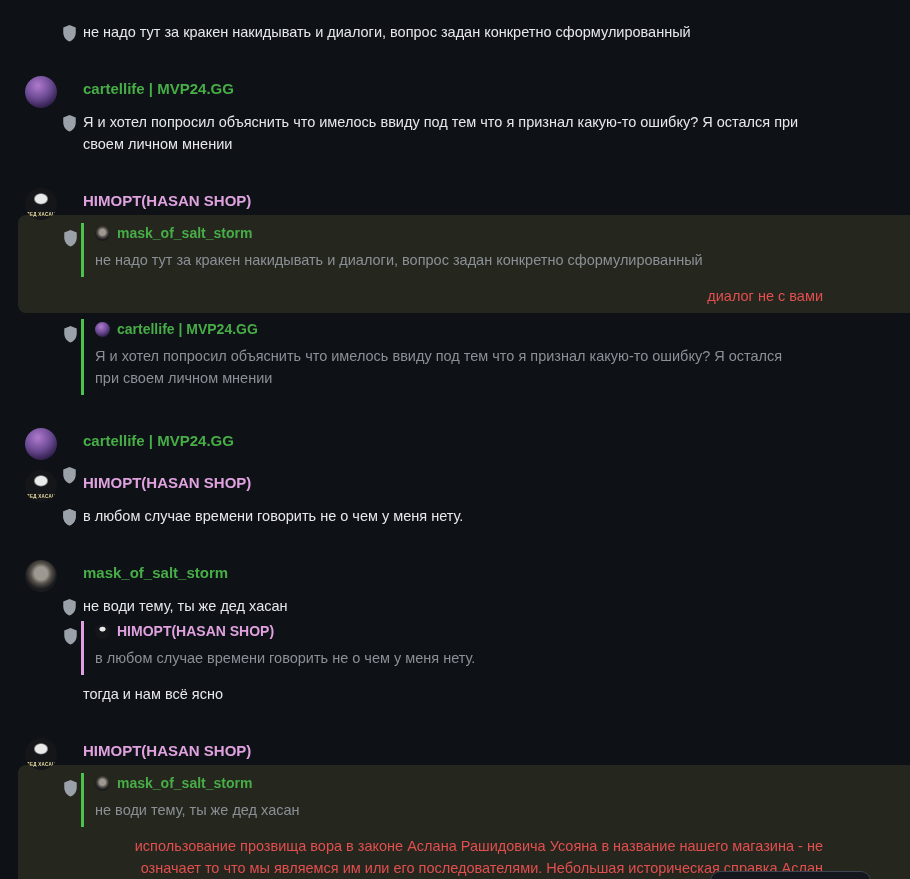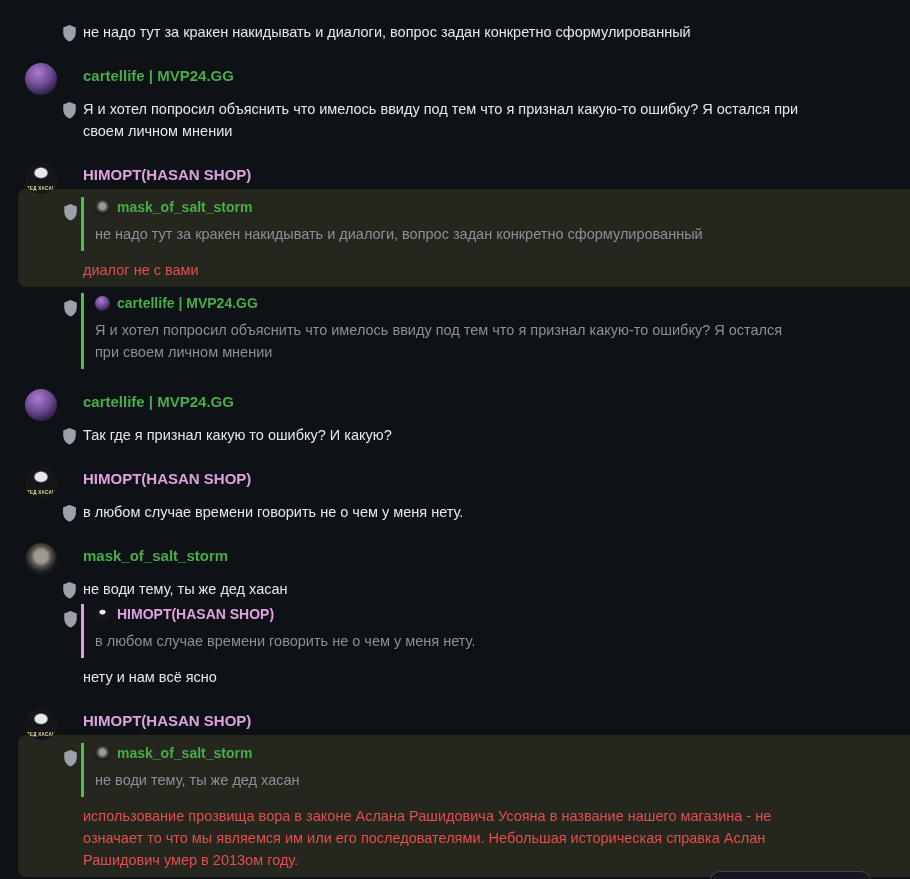--- a/index.html
+++ b/index.html
@@ -7,40 +7,40 @@
     --green:#47ad47; --pink:#dfa2df; --red:#e14f4f; --shield:#9ba1a8;
     --quote-bar-green:#4cc24c; --quote-bar-pink:#e0a0e0; --chip-border:#3e4450;
   }
   html,body{margin:0;padding:0;}
   body{
     position:relative; width:910px; height:879px; overflow:hidden;
     background:var(--bg); color:var(--text);
     font-family:"Liberation Sans","DejaVu Sans",sans-serif; font-size:14.5px;
   }
   .chat{padding-top:8px;}
-  .group{position:relative; margin-top:19px; padding:0 32px 0 83px;}
+  .group{position:relative; margin-top:32px; padding:0 32px 0 83px;}
   .group.cont{margin-top:0;}
   .group.tight{margin-top:19px;}
   .avatar{
     position:absolute; left:25px; top:1px; width:32px; height:32px;
     border-radius:50%; overflow:hidden;
   }
   .av-cartellife{background:radial-gradient(circle at 40% 30%,#b07ad0 0%,#6b4a92 45%,#33214f 75%,#1d1430 100%);}
   .av-himopt{background:radial-gradient(ellipse 38% 30% at 50% 34%,#e9e9e9 0 46%,rgba(0,0,0,0) 62%),#15161a;}
   .av-mask{background:radial-gradient(circle at 50% 42%,#9d9890 0 26%,#55504a 42%,#1a1b1e 64%),#101114;}
   .av-caption{
     position:absolute; left:0; right:0; bottom:3px; text-align:center;
     font-size:4.5px; font-weight:700; color:#e9df9e; letter-spacing:.3px; line-height:4px;
   }
   .uname{font-size:15px; font-weight:700; line-height:18px; padding-top:5px; display:inline-block;}
   .green{color:var(--green);} .pink{color:var(--pink);}
   .msg{position:relative; margin-top:13px; line-height:22px; max-width:740px;}
   .msg.follow{margin-top:6px;}
   .msg.after-quote{margin-top:8px;}
-  .msg.red{color:var(--red);}
+  .msg.red{color:var(--red);text-align:right;}
   .shield{position:absolute; left:-21px; top:3px; width:15px; height:18px; color:var(--shield);}
   .shield svg{display:block;}
   .quote{position:relative; margin:6px 0 0 -2px; border-left:3px solid var(--quote-bar-green);
          padding:2px 0 6px 11px;}
   .quote.bar-pink{border-left-color:var(--quote-bar-pink);}
   .quote.after-msg{margin-top:4px;}
   .quote .shield{top:6px;}
   .q-head{display:flex; align-items:center; gap:7px; line-height:17px;}
   .q-name{font-size:14px; font-weight:700;}
   .mini{width:15px; height:15px; border-radius:50%; flex:0 0 15px; position:relative; overflow:hidden;}
@@ -122,21 +122,20 @@
 
   <div class="group">
     <div class="avatar av-cartellife"></div>
     <span class="uname green">cartellife | MVP24.GG</span>
     <div class="msg">
       <span class="shield">
           <svg width="15" height="18" viewBox="0 0 24 28">
             <path d="M12 1 L22 5 V13 C22 20 17.5 25.5 12 27.5 C6.5 25.5 2 20 2 13 V5 Z" fill="currentColor"></path>
           </svg>
         </span>
-      <span>Так где я признал какую то ошибку? И какую?</span>
     </div>
   </div>
 
   <div class="group tight">
     <div class="avatar av-himopt">
       <span class="av-caption">ДЕД ХАСАН</span>
     </div>
     <span class="uname pink">HIMOPT(HASAN SHOP)</span>
     <div class="msg">
       <span class="shield">
@@ -172,21 +171,21 @@
             <path d="M12 1 L22 5 V13 C22 20 17.5 25.5 12 27.5 C6.5 25.5 2 20 2 13 V5 Z" fill="currentColor"></path>
           </svg>
         </span>
       <div class="q-head">
         <span class="mini av-himopt"></span>
         <span class="q-name pink">HIMOPT(HASAN SHOP)</span>
       </div>
       <div class="q-text">в любом случае времени говорить не о чем у меня нету.</div>
     </div>
     <div class="msg after-quote">
-      <span>нету и нам всё ясно</span>
+      <span>тогда и нам всё ясно</span>
     </div>
   </div>
 
   <div class="group">
     <div class="avatar av-himopt">
       <span class="av-caption">ДЕД ХАСАН</span>
     </div>
     <span class="uname pink">HIMOPT(HASAN SHOP)</span>
     <div class="highlight">
       <div class="quote">

